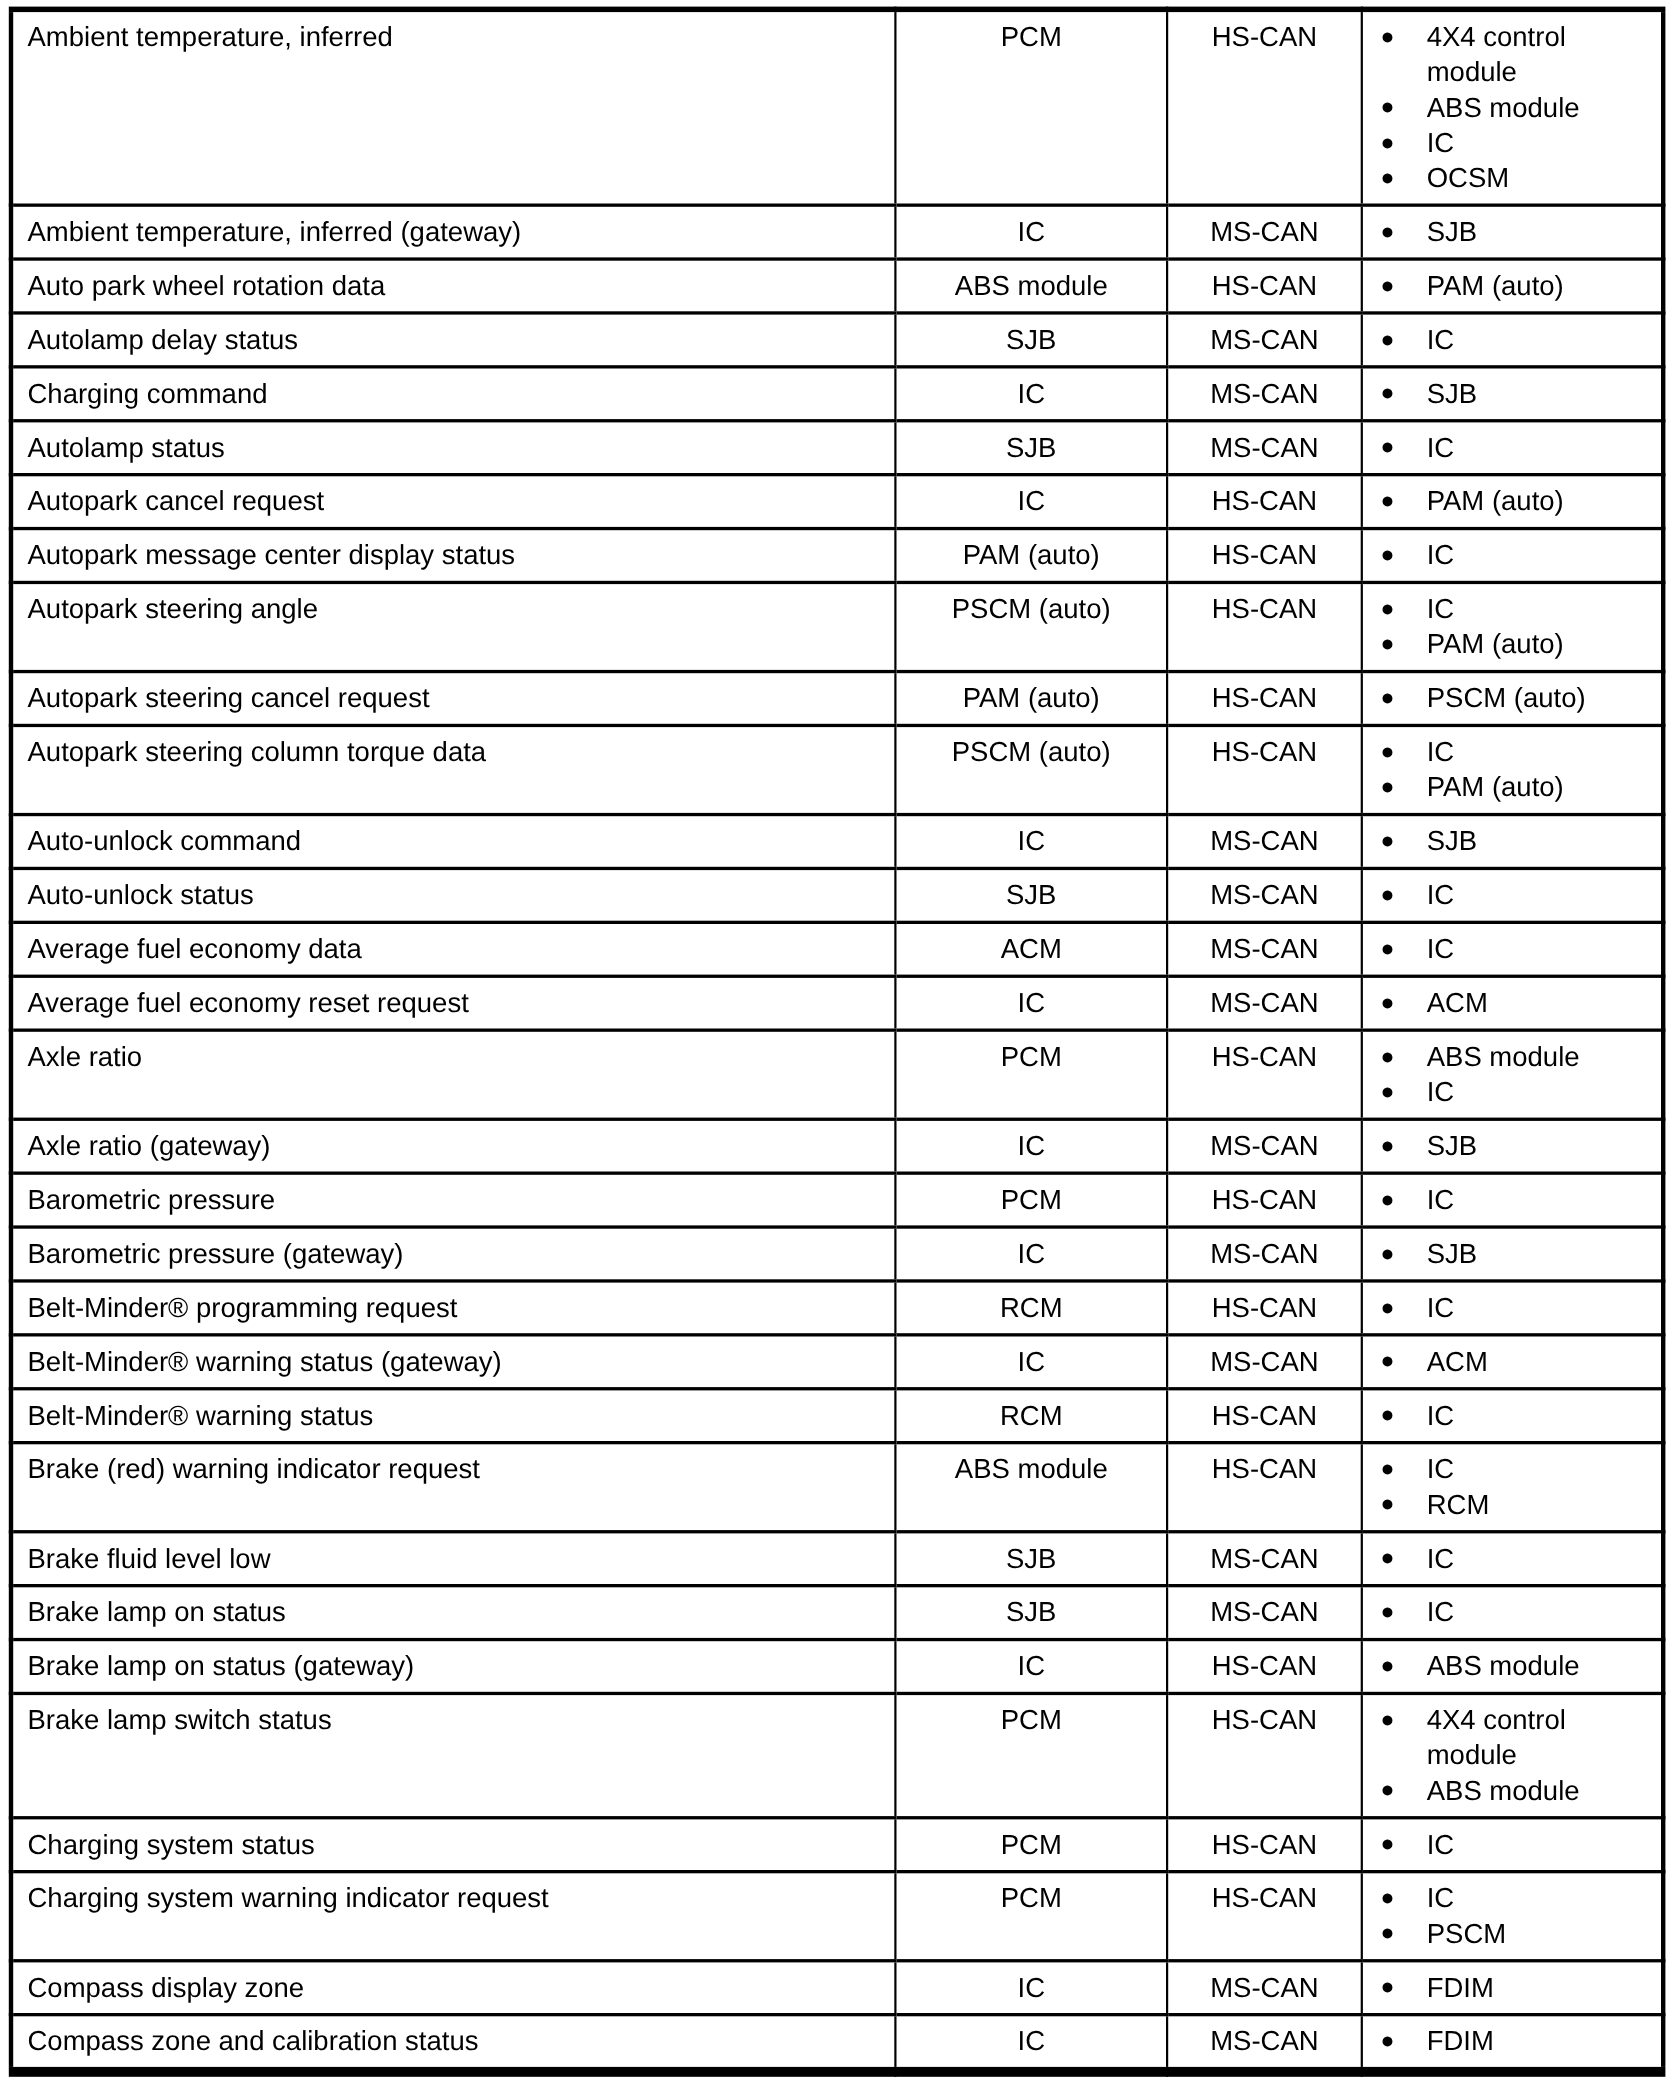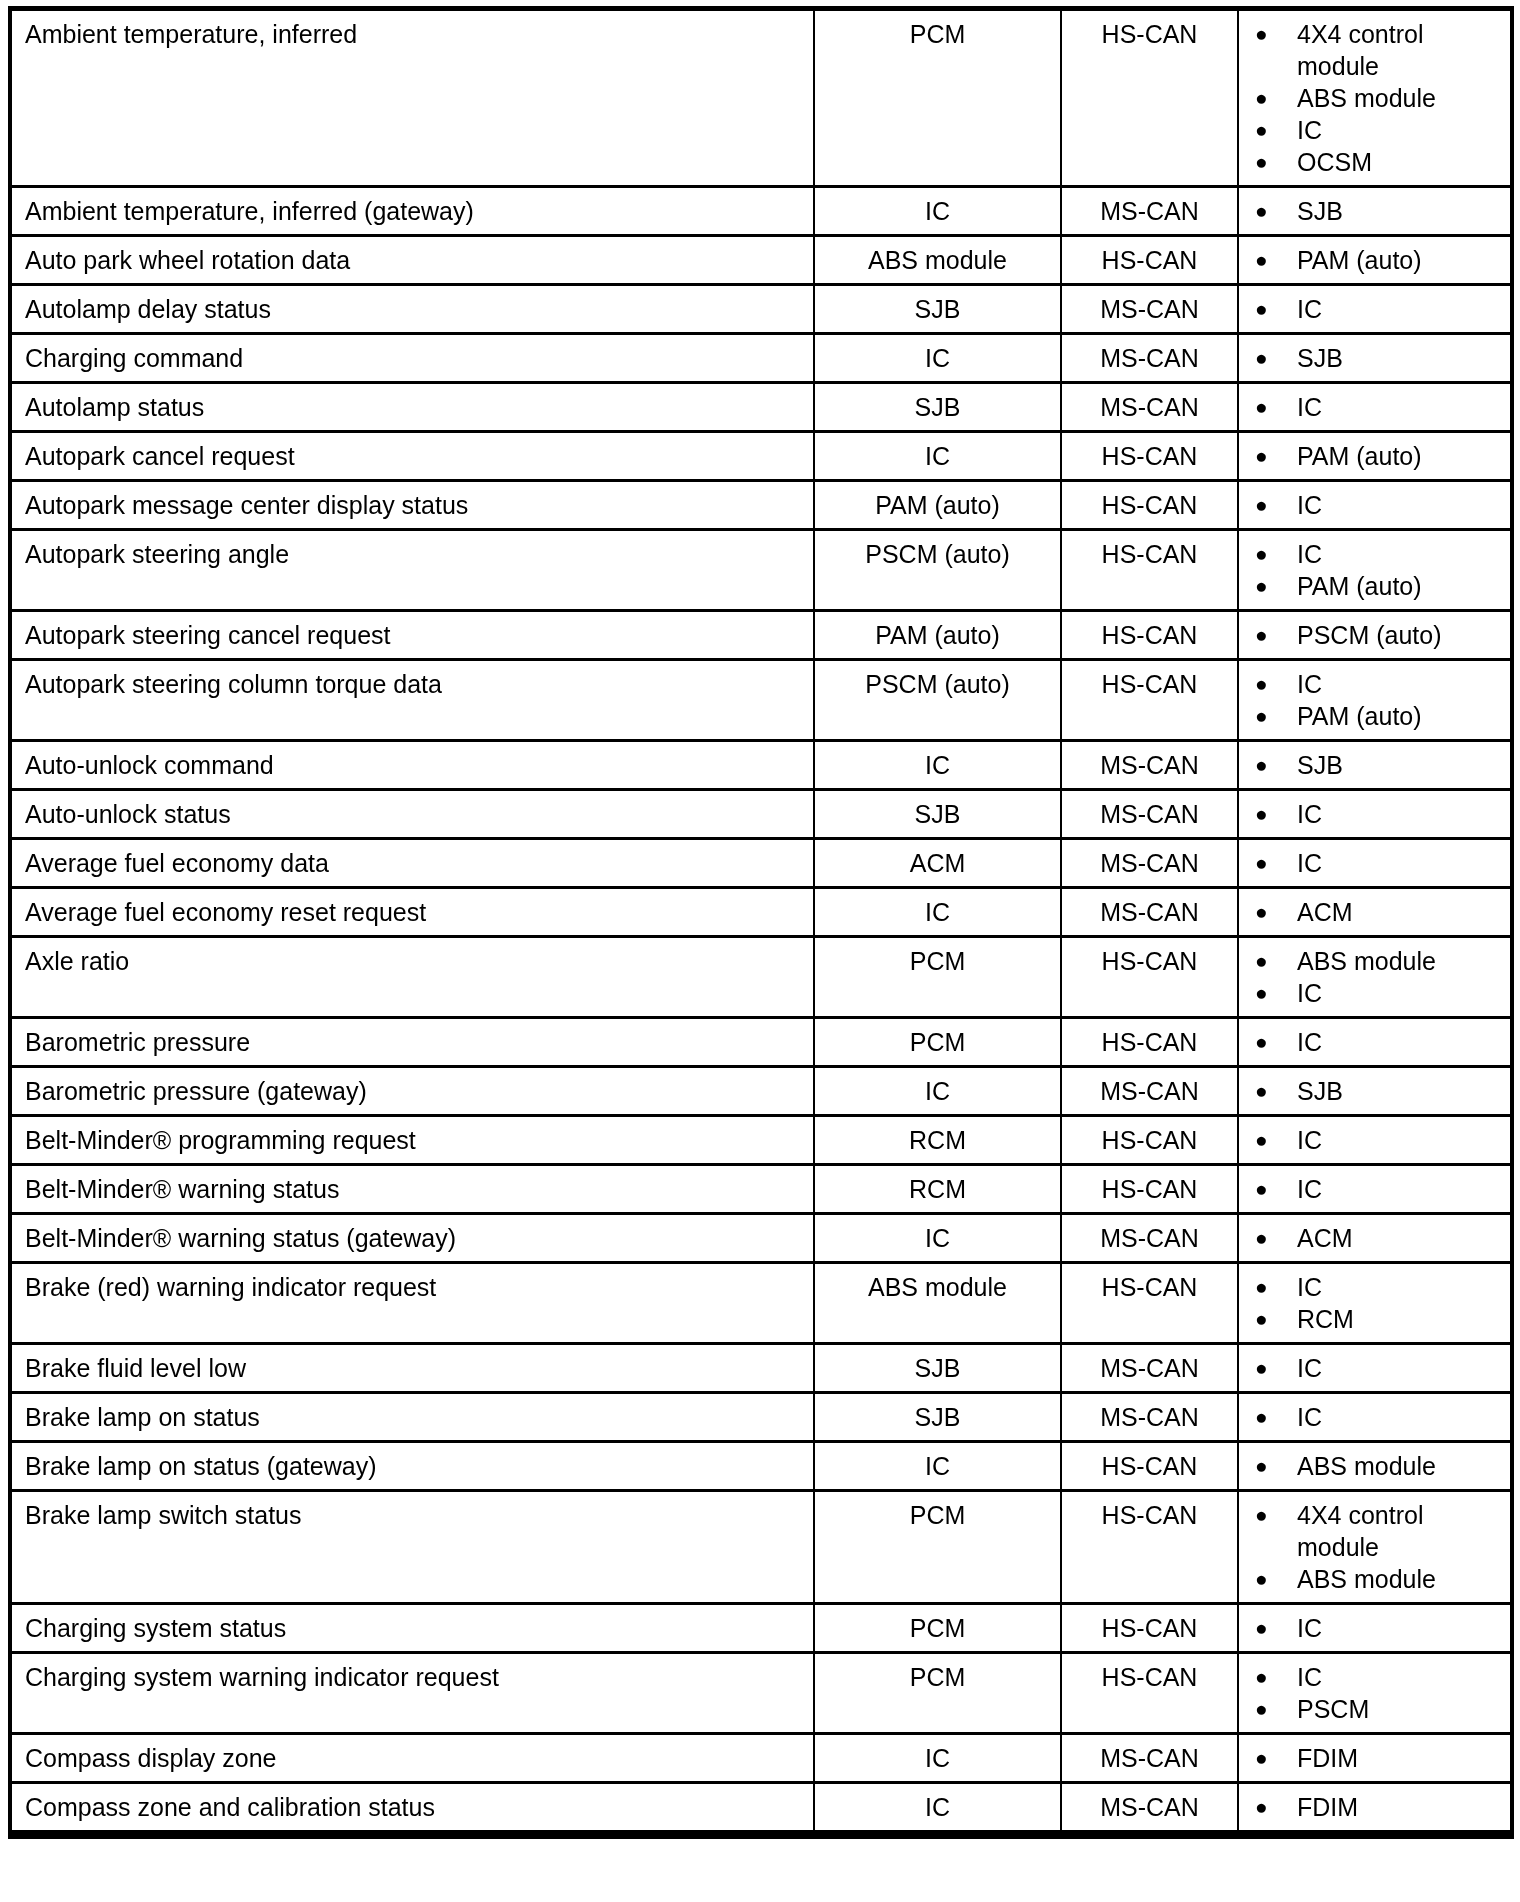--- a/index.html
+++ b/index.html
@@ -263,20 +263,31 @@
               <span class="dot">●</span>
               <span class="rtext">ABS module</span>
             </div>
             <div class="rcv">
               <span class="dot">●</span>
               <span class="rtext">IC</span>
             </div>
           </td>
         </tr>
         <tr>
+          <td class="signal">Axle ratio (gateway)</td>
+          <td class="origin">IC</td>
+          <td class="network">MS-CAN</td>
+          <td class="receivers">
+            <div class="rcv">
+              <span class="dot">●</span>
+              <span class="rtext">SJB</span>
+            </div>
+          </td>
+        </tr>
+        <tr>
           <td class="signal">Barometric pressure</td>
           <td class="origin">PCM</td>
           <td class="network">HS-CAN</td>
           <td class="receivers">
             <div class="rcv">
               <span class="dot">●</span>
               <span class="rtext">IC</span>
             </div>
           </td>
         </tr>
@@ -296,38 +307,38 @@
           <td class="origin">RCM</td>
           <td class="network">HS-CAN</td>
           <td class="receivers">
             <div class="rcv">
               <span class="dot">●</span>
               <span class="rtext">IC</span>
             </div>
           </td>
         </tr>
         <tr>
+          <td class="signal">Belt-Minder® warning status (gateway)</td>
+          <td class="origin">IC</td>
+          <td class="network">MS-CAN</td>
+          <td class="receivers">
+            <div class="rcv">
+              <span class="dot">●</span>
+              <span class="rtext">ACM</span>
+            </div>
+          </td>
+        </tr>
+        <tr>
           <td class="signal">Belt-Minder® warning status</td>
           <td class="origin">RCM</td>
           <td class="network">HS-CAN</td>
           <td class="receivers">
             <div class="rcv">
               <span class="dot">●</span>
               <span class="rtext">IC</span>
-            </div>
-          </td>
-        </tr>
-        <tr>
-          <td class="signal">Belt-Minder® warning status (gateway)</td>
-          <td class="origin">IC</td>
-          <td class="network">MS-CAN</td>
-          <td class="receivers">
-            <div class="rcv">
-              <span class="dot">●</span>
-              <span class="rtext">ACM</span>
             </div>
           </td>
         </tr>
         <tr>
           <td class="signal">Brake (red) warning indicator request</td>
           <td class="origin">ABS module</td>
           <td class="network">HS-CAN</td>
           <td class="receivers">
             <div class="rcv">
               <span class="dot">●</span>

